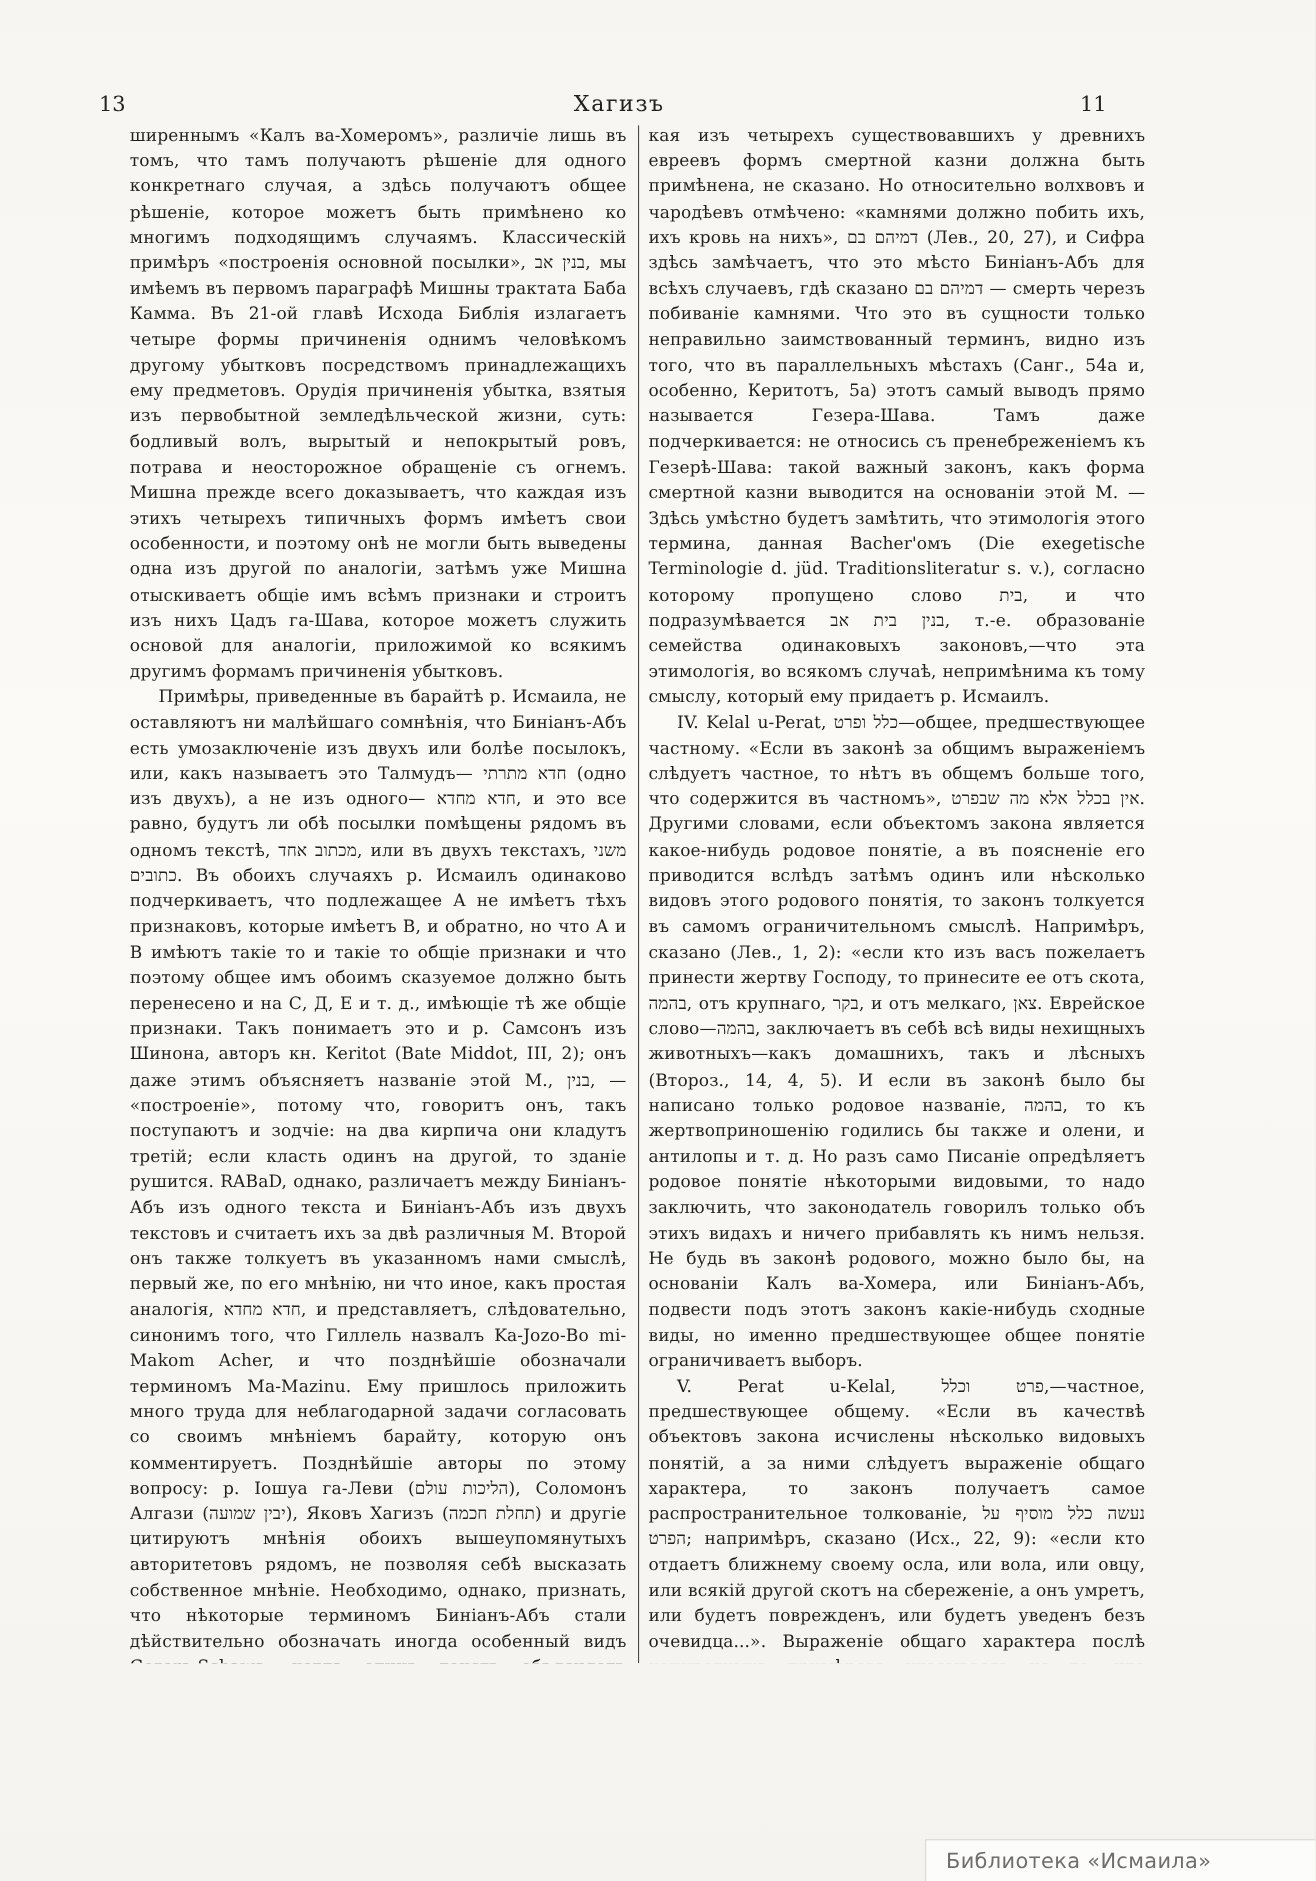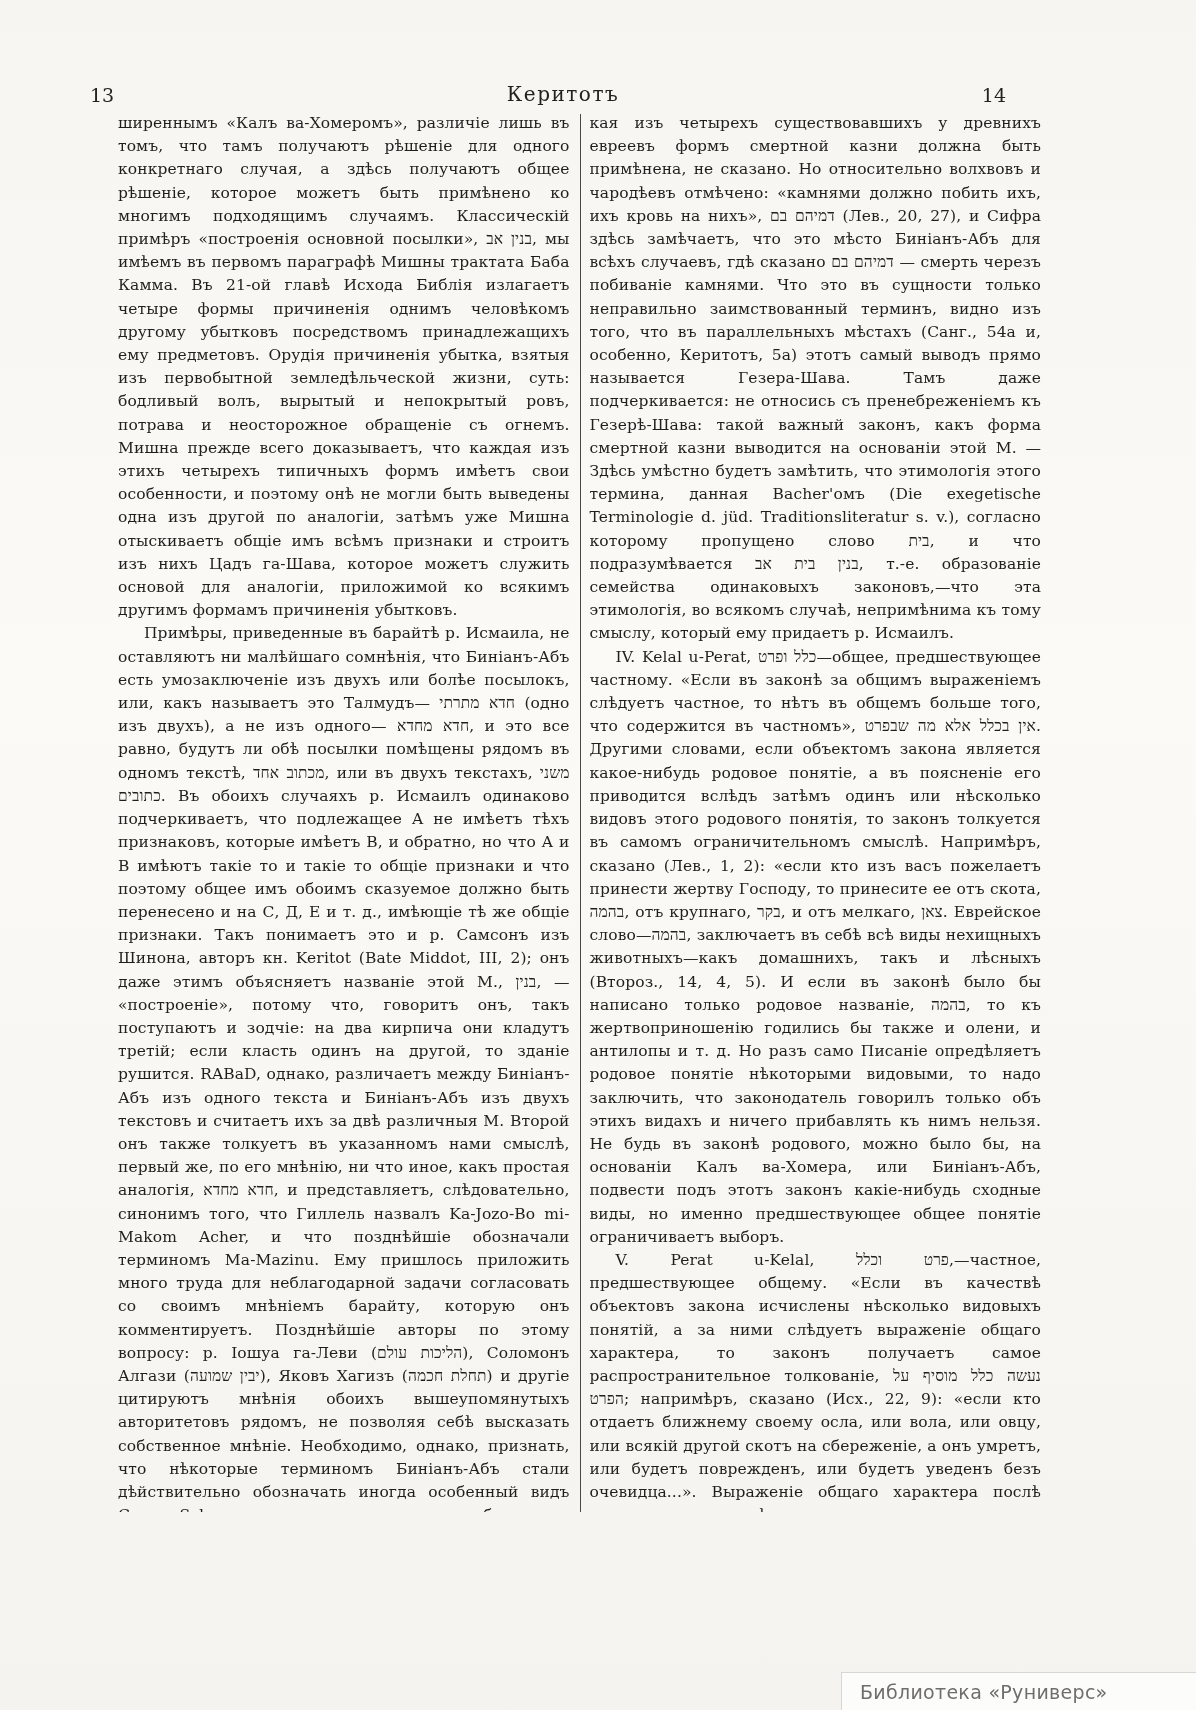--- a/index.html
+++ b/index.html
@@ -79,22 +79,22 @@
     letter-spacing: 0.3px;
   }
 </style>
 </head>
 <body>
 
 <div class="page">
 
   <header class="page-header">
     <span class="pagenum left">13</span>
-    <span class="page-title">Керитотъ</span>
-    <span class="pagenum right">14</span>
+    <span class="page-title">Хагизъ</span>
+    <span class="pagenum right">11</span>
   </header>
 
   <main class="columns">
 
     <section class="col">
       <p class="cont">ширеннымъ «Калъ ва-Хомеромъ», различіе лишь въ томъ, что тамъ получаютъ рѣшеніе для одного конкретнаго случая, а здѣсь получаютъ общее рѣшеніе, которое можетъ быть примѣнено ко многимъ подходящимъ случаямъ. Классическій примѣръ «построенія основной посылки», בנין אב, мы имѣемъ въ первомъ параграфѣ Мишны трактата Баба Камма. Въ 21-ой главѣ Исхода Библія излагаетъ четыре формы причиненія однимъ человѣкомъ другому убытковъ посредствомъ принадлежащихъ ему предметовъ. Орудія причиненія убытка, взятыя изъ первобытной земледѣльческой жизни, суть: бодливый волъ, вырытый и непокрытый ровъ, потрава и неосторожное обращеніе съ огнемъ. Мишна прежде всего доказываетъ, что каждая изъ этихъ четырехъ типичныхъ формъ имѣетъ свои особенности, и поэтому онѣ не могли быть выведены одна изъ другой по аналогіи, затѣмъ уже Мишна отыскиваетъ общіе имъ всѣмъ признаки и строитъ изъ нихъ Цадъ га-Шава, которое можетъ служить основой для аналогіи, приложимой ко всякимъ другимъ формамъ причиненія убытковъ.</p>
       <p>Примѣры, приведенные въ барайтѣ р. Исмаила, не оставляютъ ни малѣйшаго сомнѣнія, что Биніанъ-Абъ есть умозаключеніе изъ двухъ или болѣе посылокъ, или, какъ называетъ это Талмудъ— חדא מתרתי (одно изъ двухъ), а не изъ одного— חדא מחדא, и это все равно, будутъ ли обѣ посылки помѣщены рядомъ въ одномъ текстѣ, מכתוב אחד, или въ двухъ текстахъ, משני כתובים. Въ обоихъ случаяхъ р. Исмаилъ одинаково подчеркиваетъ, что подлежащее А не имѣетъ тѣхъ признаковъ, которые имѣетъ В, и обратно, но что А и В имѣютъ такіе то и такіе то общіе признаки и что поэтому общее имъ обоимъ сказуемое должно быть перенесено и на С, Д, Е и т. д., имѣющіе тѣ же общіе признаки. Такъ понимаетъ это и р. Самсонъ изъ Шинона, авторъ кн. Keritot (Bate Middot, III, 2); онъ даже этимъ объясняетъ названіе этой М., בנין, — «построеніе», потому что, говоритъ онъ, такъ поступаютъ и зодчіе: на два кирпича они кладутъ третій; если класть одинъ на другой, то зданіе рушится. RABaD, однако, различаетъ между Биніанъ-Абъ изъ одного текста и Биніанъ-Абъ изъ двухъ текстовъ и считаетъ ихъ за двѣ различныя М. Второй онъ также толкуетъ въ указанномъ нами смыслѣ, первый же, по его мнѣнію, ни что иное, какъ простая аналогія, חדא מחדא, и представляетъ, слѣдовательно, синонимъ того, что Гиллель назвалъ Ka-Jozo-Bo mi-Makom Acher, и что позднѣйшіе обозначали терминомъ Ma-Mazinu. Ему пришлось приложить много труда для неблагодарной задачи согласовать со своимъ мнѣніемъ барайту, которую онъ комментируетъ. Позднѣйшіе авторы по этому вопросу: р. Іошуа га-Леви (הליכות עולם), Соломонъ Алгази (יבין שמועה), Яковъ Хагизъ (תחלת חכמה) и другіе цитируютъ мнѣнія обоихъ вышеупомянутыхъ авторитетовъ рядомъ, не позволяя себѣ высказать собственное мнѣніе. Необходимо, однако, признать, что нѣкоторые терминомъ Биніанъ-Абъ стали дѣйствительно обозначать иногда особенный видъ Gezera-Schawa, когда одинъ текстъ объясняетъ нѣсколько текстовъ съ тожественными выраженіями. Напримѣръ, въ 20-й главѣ книги Левитъ полагается смертная казнь за нѣкоторые виды кровосмѣшенія, причемъ, при нѣкоторыхъ видахъ имѣется выраженіе: «да будутъ они преданы смерти, кровь ихъ на нихъ», דמיהם בם. Ка-</p>
     </section>
 
     <div class="divider"></div>
@@ -102,16 +102,16 @@
     <section class="col">
       <p class="cont">кая изъ четырехъ существовавшихъ у древнихъ евреевъ формъ смертной казни должна быть примѣнена, не сказано. Но относительно волхвовъ и чародѣевъ отмѣчено: «камнями должно побить ихъ, ихъ кровь на нихъ», דמיהם בם (Лев., 20, 27), и Сифра здѣсь замѣчаетъ, что это мѣсто Биніанъ-Абъ для всѣхъ случаевъ, гдѣ сказано דמיהם בם — смерть черезъ побиваніе камнями. Что это въ сущности только неправильно заимствованный терминъ, видно изъ того, что въ параллельныхъ мѣстахъ (Санг., 54а и, особенно, Керитотъ, 5а) этотъ самый выводъ прямо называется Гезера-Шава. Тамъ даже подчеркивается: не относись съ пренебреженіемъ къ Гезерѣ-Шава: такой важный законъ, какъ форма смертной казни выводится на основаніи этой М. — Здѣсь умѣстно будетъ замѣтить, что этимологія этого термина, данная Bacher'омъ (Die exegetische Terminologie d. jüd. Traditionsliteratur s. v.), согласно которому пропущено слово בית, и что подразумѣвается בנין בית אב, т.-е. образованіе семейства одинаковыхъ законовъ,—что эта этимологія, во всякомъ случаѣ, непримѣнима къ тому смыслу, который ему придаетъ р. Исмаилъ.</p>
       <p>IV. Kelal u-Perat, כלל ופרט—общее, предшествующее частному. «Если въ законѣ за общимъ выраженіемъ слѣдуетъ частное, то нѣтъ въ общемъ больше того, что содержится въ частномъ», אין בכלל אלא מה שבפרט. Другими словами, если объектомъ закона является какое-нибудь родовое понятіе, а въ поясненіе его приводится вслѣдъ затѣмъ одинъ или нѣсколько видовъ этого родового понятія, то законъ толкуется въ самомъ ограничительномъ смыслѣ. Напримѣръ, сказано (Лев., 1, 2): «если кто изъ васъ пожелаетъ принести жертву Господу, то принесите ее отъ скота, בהמה, отъ крупнаго, בקר, и отъ мелкаго, צאן. Еврейское слово—בהמה, заключаетъ въ себѣ всѣ виды нехищныхъ животныхъ—какъ домашнихъ, такъ и лѣсныхъ (Второз., 14, 4, 5). И если въ законѣ было бы написано только родовое названіе, בהמה, то къ жертвоприношенію годились бы также и олени, и антилопы и т. д. Но разъ само Писаніе опредѣляетъ родовое понятіе нѣкоторыми видовыми, то надо заключить, что законодатель говорилъ только объ этихъ видахъ и ничего прибавлять къ нимъ нельзя. Не будь въ законѣ родового, можно было бы, на основаніи Калъ ва-Хомера, или Биніанъ-Абъ, подвести подъ этотъ законъ какіе-нибудь сходные виды, но именно предшествующее общее понятіе ограничиваетъ выборъ.</p>
       <p>V. Perat u-Kelal, פרט וכלל,—частное, предшествующее общему. «Если въ качествѣ объектовъ закона исчислены нѣсколько видовыхъ понятій, а за ними слѣдуетъ выраженіе общаго характера, то законъ получаетъ самое распространительное толкованіе, נעשה כלל מוסיף על הפרט; напримѣръ, сказано (Исх., 22, 9): «если кто отдаетъ ближнему своему осла, или вола, или овцу, или всякій другой скотъ на сбереженіе, а онъ умретъ, или будетъ поврежденъ, или будетъ уведенъ безъ очевидца...». Выраженіе общаго характера послѣ конкретныхъ примѣровъ указываетъ на то, что послѣдніе не должны вліять ограничительно на законъ; напротивъ, не будь ихъ, можно было бы какимъ-нибудь методомъ толкованія нѣсколько ограничить общее положеніе. Нѣчто среднее между приведенными двумя (IV и V) формами занимаетъ:</p>
 
     </section>
 
   </main>
 
   <div class="watermark">
-    <span>Библиотека «Руниверс»</span>
+    <span>Библиотека «Исмаила»</span>
   </div>
 
 </div>
 
 </body></html>

